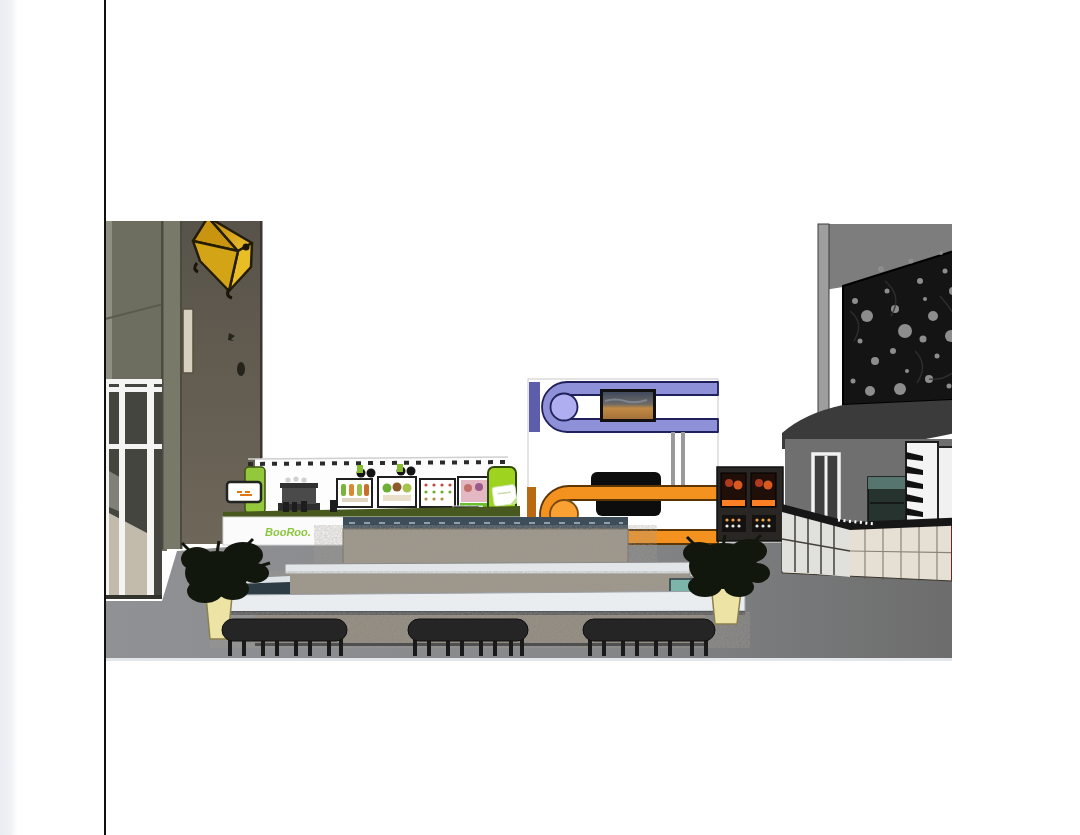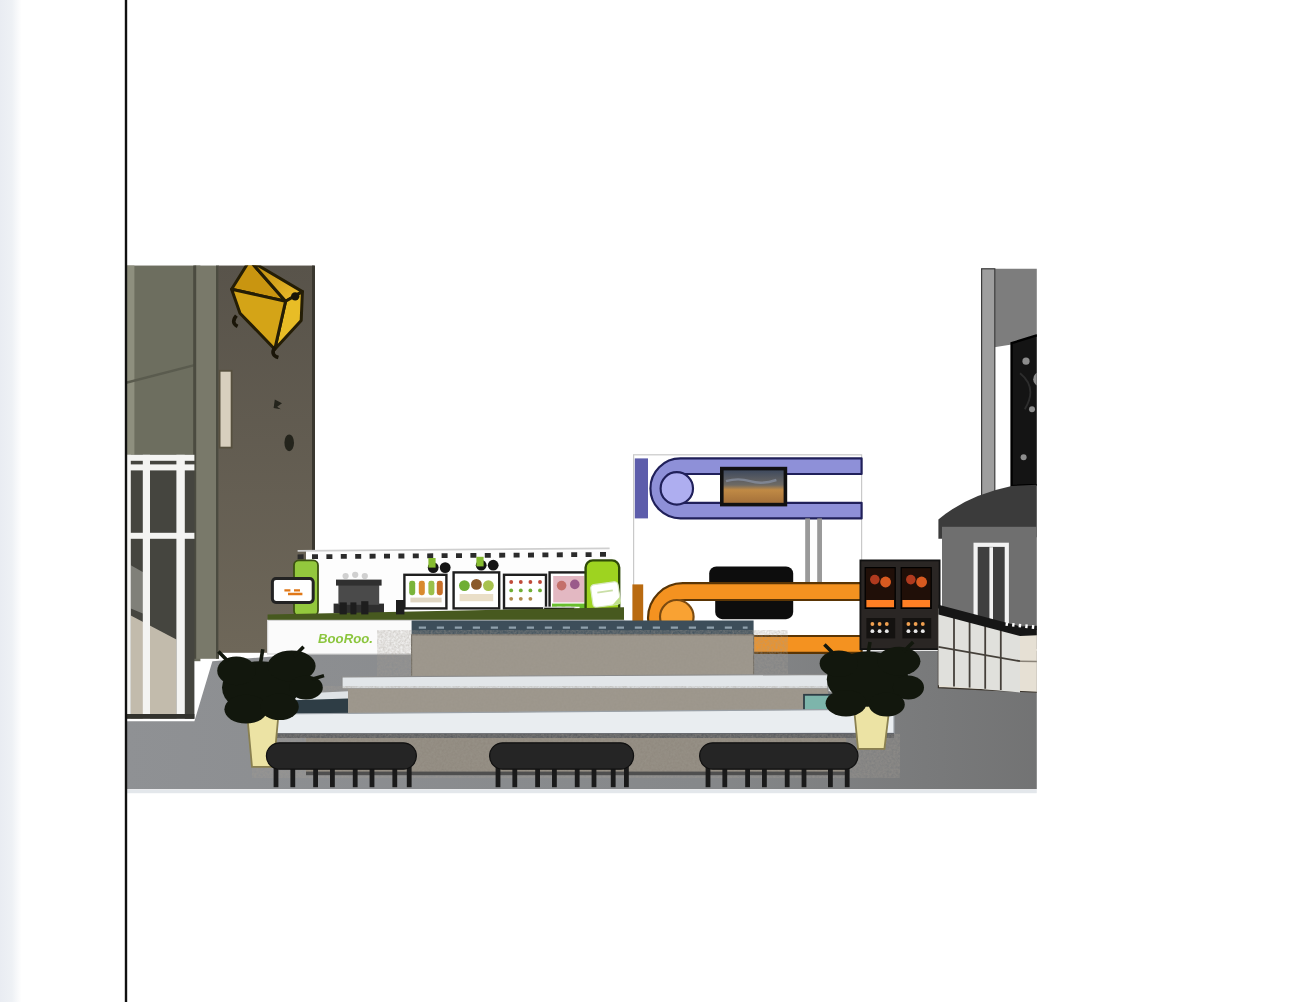--- a/index.html
+++ b/index.html
@@ -1,16 +1,16 @@
 <!DOCTYPE html>
 <html><head>
 <meta charset="utf-8">
 <style>
   html,body{margin:0;padding:0;background:#ffffff;font-family:"Liberation Sans",sans-serif;}
-  .stage{position:relative;width:864px;height:835px;background:#ffffff;overflow:hidden;}
+  .stage{position:relative;width:952px;height:835px;background:#ffffff;overflow:hidden;}
   .edge-strip-left{position:absolute;left:0;top:0;width:18px;height:835px;
     background:linear-gradient(90deg,#e9ecf2 0%,#eef1f5 55%,rgba(255,255,255,0) 100%);}
   .edge-strip-right{position:absolute;left:1036px;top:0;width:44px;height:835px;
     background:linear-gradient(270deg,#eaedf3 0%,#eef1f5 70%,rgba(255,255,255,0) 100%);}
   .page-border{position:absolute;top:0;width:2px;height:835px;background:#101010;}
   .scene{position:absolute;left:105px;top:221px;width:868px;height:437px;background:#ffffff;overflow:hidden;}
   .scene svg{display:block;}
   .image-bottom-shadow{position:absolute;left:105px;top:658px;width:868px;height:3px;background:#ccd3da;opacity:.55;}
   .brand-text{font-family:"Liberation Sans",sans-serif;font-weight:bold;font-style:italic;}
 </style>

